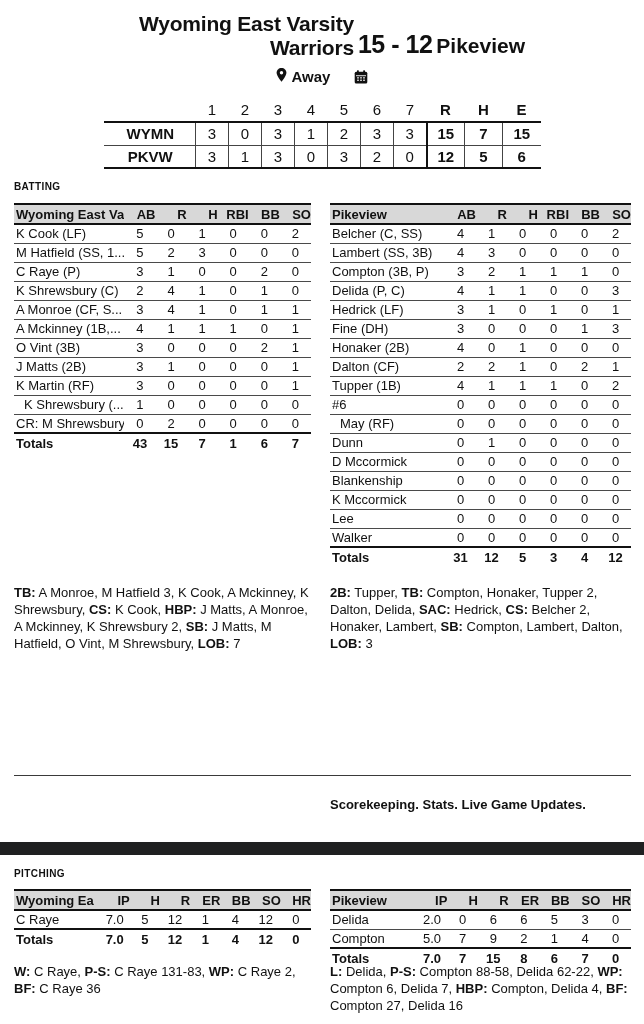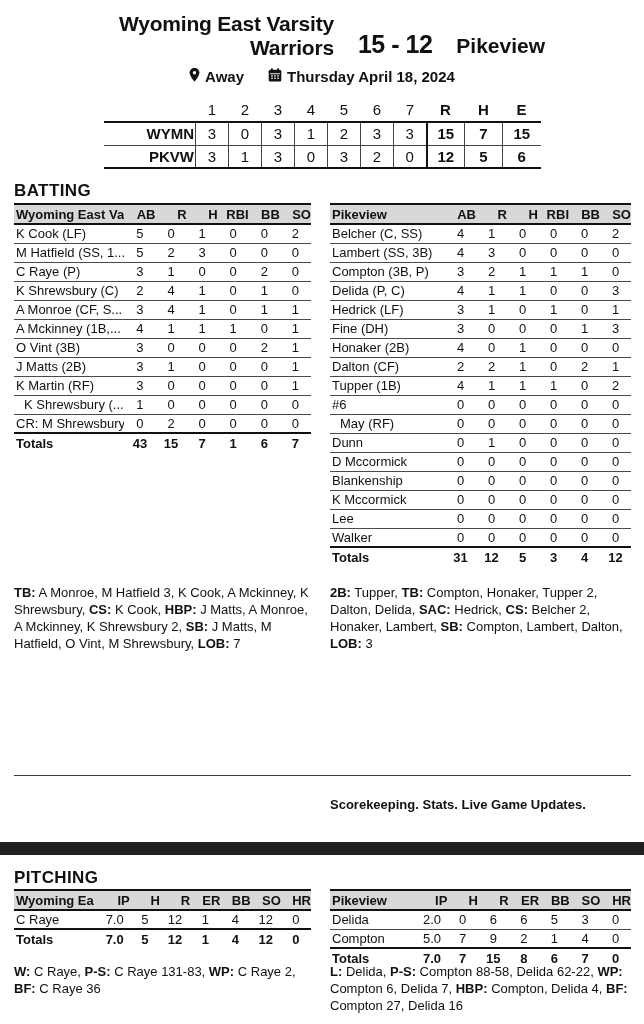--- a/index.html
+++ b/index.html
@@ -4,43 +4,43 @@
 <style>
   * { box-sizing: border-box; }
   html,body { margin:0; padding:0; }
   body {
     width:644px; height:1024px; background:#ffffff; color:#111;
     font-family:"Liberation Sans", sans-serif; position:relative; overflow:hidden;
   }
   .abs { position:absolute; }
 
   
-  .title-row { top:12px; left:0; width:637px; display:flex; justify-content:center; align-items:flex-end; gap:24px; }
+  .title-row { top:12px; left:0; width:637px; display:flex; justify-content:center; align-items:flex-end; gap:4px; }
   .team-name { width:242px; text-align:right; font-size:21px; font-weight:700; line-height:1.12; letter-spacing:-0.2px; }
   .score { font-size:25px; font-weight:800; padding-bottom:0px; letter-spacing:-0.5px; }
   .opp-name { font-size:21px; font-weight:700; padding-bottom:1px; }
   .meta-row { top:68px; left:0; width:644px; display:flex; justify-content:center; align-items:center; gap:24px;
               font-size:15px; font-weight:600; }
   .meta-item { display:flex; align-items:flex-start; gap:5px; }
 
   
   .linescore-wrap { top:100px; left:0; width:644px; display:flex; justify-content:center; }
   table.linescore { border-collapse:collapse; font-size:15px; }
   table.linescore th { font-weight:400; text-align:center; padding:1px 0 3px 0; border-bottom:2.5px solid #111; }
   table.linescore th.sum { font-weight:700; }
   table.linescore th.corner { border-bottom:2.5px solid #111; }
   table.linescore td { border:1px solid #444; text-align:center; height:23px; width:33px; }
-  table.linescore td.team { border-left:none; text-align:right; font-weight:700; width:92px; padding-left:3px; }
+  table.linescore td.team { border-left:none; text-align:center; font-weight:700; width:92px; padding-left:3px; }
   table.linescore td.sum { font-weight:700; width:38px; }
   table.linescore td.sum-first { border-left:2px solid #111; }
   table.linescore td.last { border-right:none; }
   table.linescore tr:last-child td { border-bottom:2.5px solid #111; }
 
   
-  .section-h { font-size:17px; font-weight:700; letter-spacing:0.4px; }
+  .section-h { font-size:10px; font-weight:700; letter-spacing:0.4px; }
 
   
   table.stat { border-collapse:collapse; width:100%; font-size:13px; table-layout:fixed; }
   table.stat thead th { background:#d8d8d8; border-top:2.5px solid #111; border-bottom:2.5px solid #111;
     font-weight:700; text-align:right; height:20px; padding:1px 0; overflow:hidden; white-space:nowrap; }
   table.stat thead th.name { text-align:left; padding-left:2px; }
   table.stat tbody td { border-bottom:1px solid #4a4a4a; text-align:center; height:19px; padding:1px 0;
     overflow:hidden; white-space:nowrap; }
   table.stat td.name { text-align:left; padding-left:2px; }
   table.stat td.indent { padding-left:10px;margin-top:12px; }
@@ -83,21 +83,20 @@
           <rect x="9.2" y="0.2" width="1.8" height="3" rx="0.6" fill="#111"></rect>
           <rect x="2" y="5.3" width="10" height="0.9" fill="#fff"></rect>
           <rect x="3.2" y="7.2" width="1.6" height="1.3" fill="#fff"></rect>
           <rect x="6.2" y="7.2" width="1.6" height="1.3" fill="#fff"></rect>
           <rect x="9.2" y="7.2" width="1.6" height="1.3" fill="#fff"></rect>
           <rect x="3.2" y="9.6" width="1.6" height="1.3" fill="#fff"></rect>
           <rect x="6.2" y="9.6" width="1.6" height="1.3" fill="#fff"></rect>
           <rect x="9.2" y="9.6" width="1.6" height="1.3" fill="#fff"></rect>
         </svg>
     </span>
-    <span>Thursday April 18, 2024</span>
   </div>
 </div>
 
 <div class="abs linescore-wrap">
   <table class="linescore">
       <thead>
         <tr>
           <th class="corner"></th>
           <th>1</th>
           <th>2</th>

